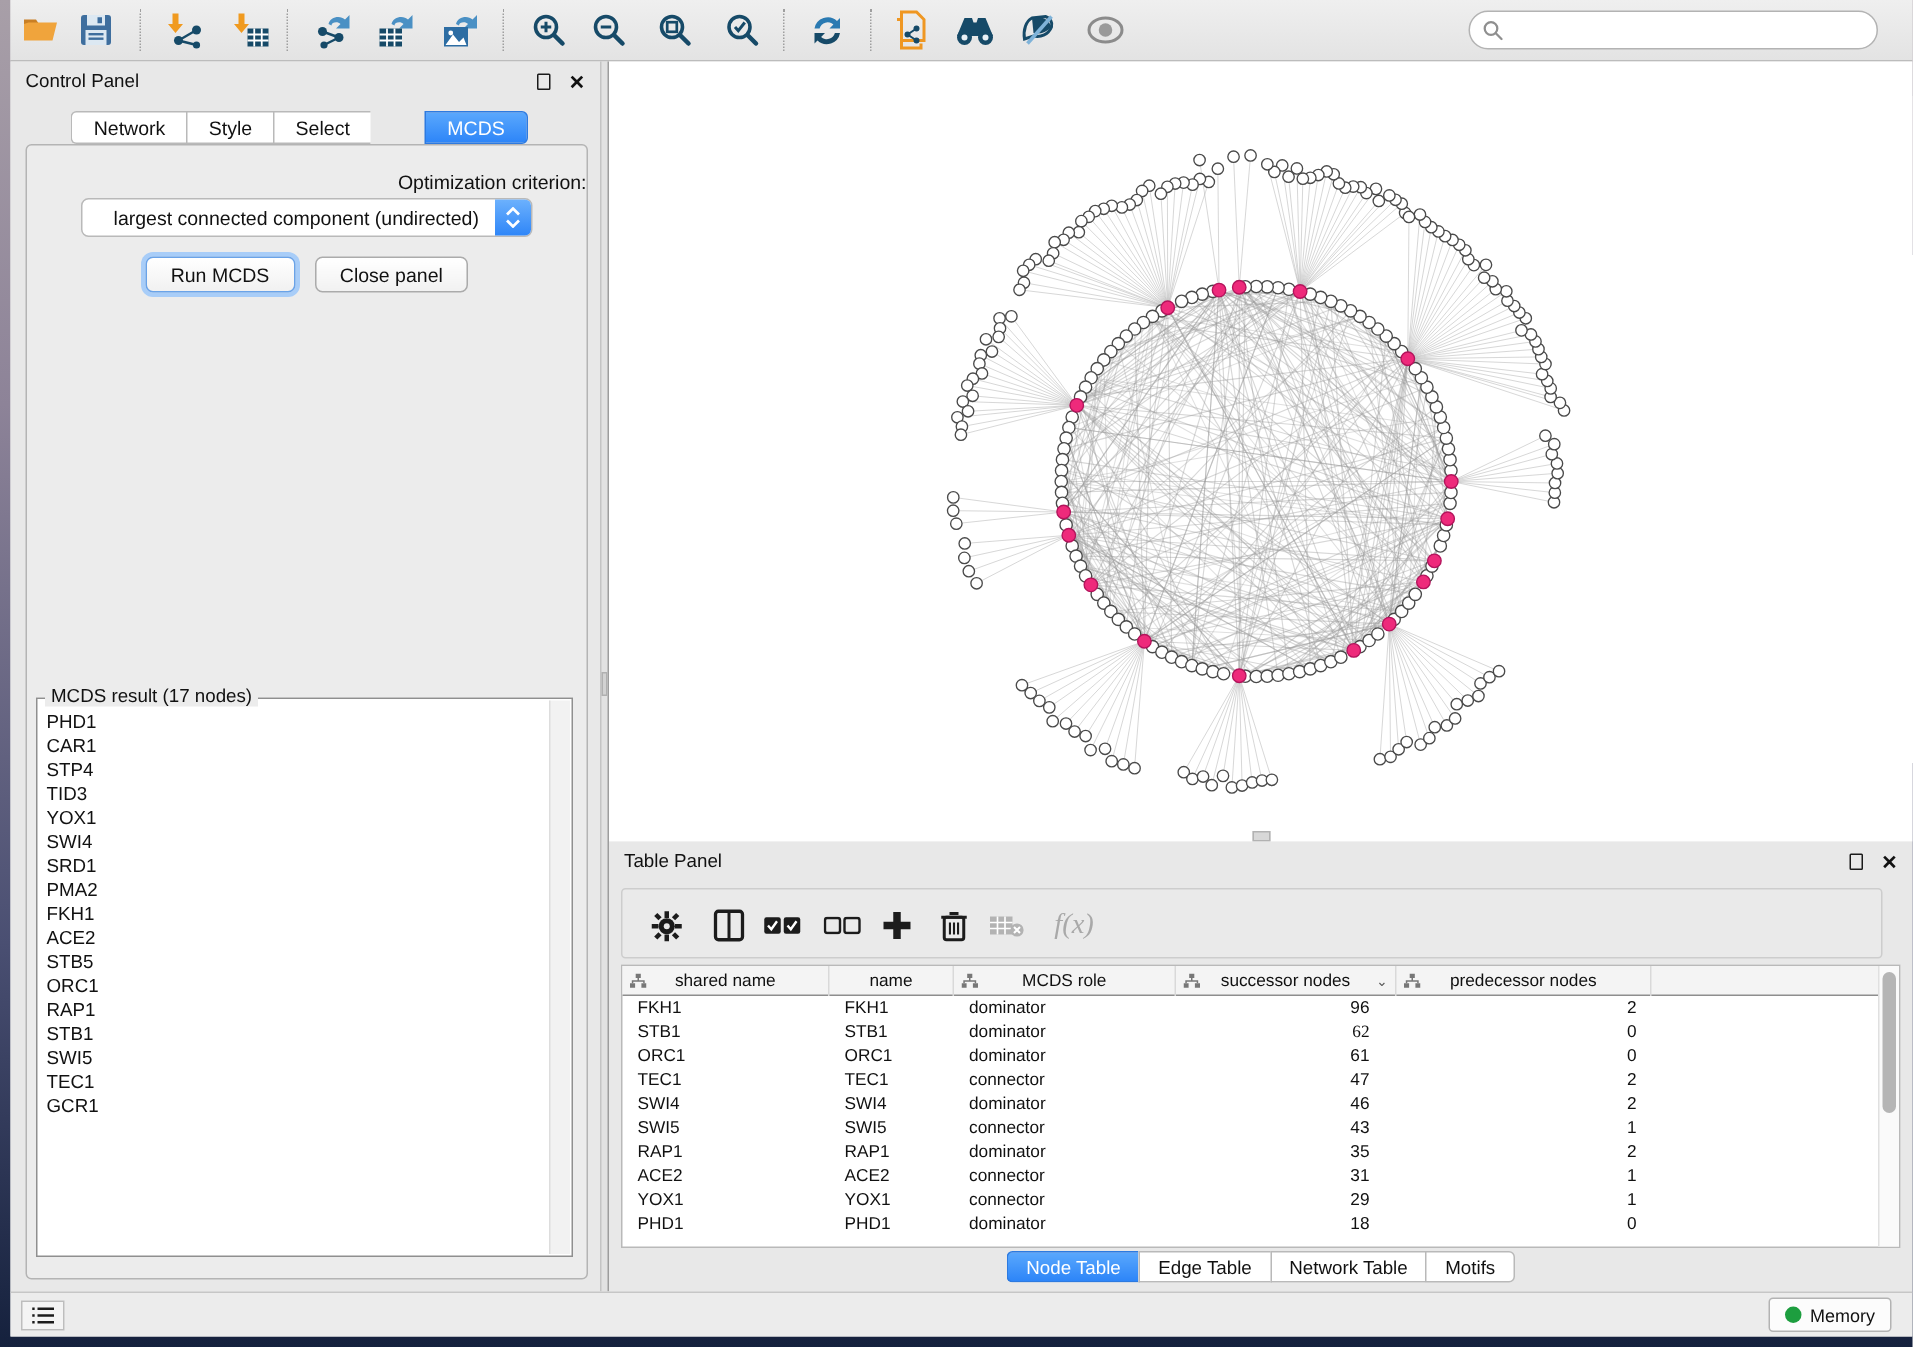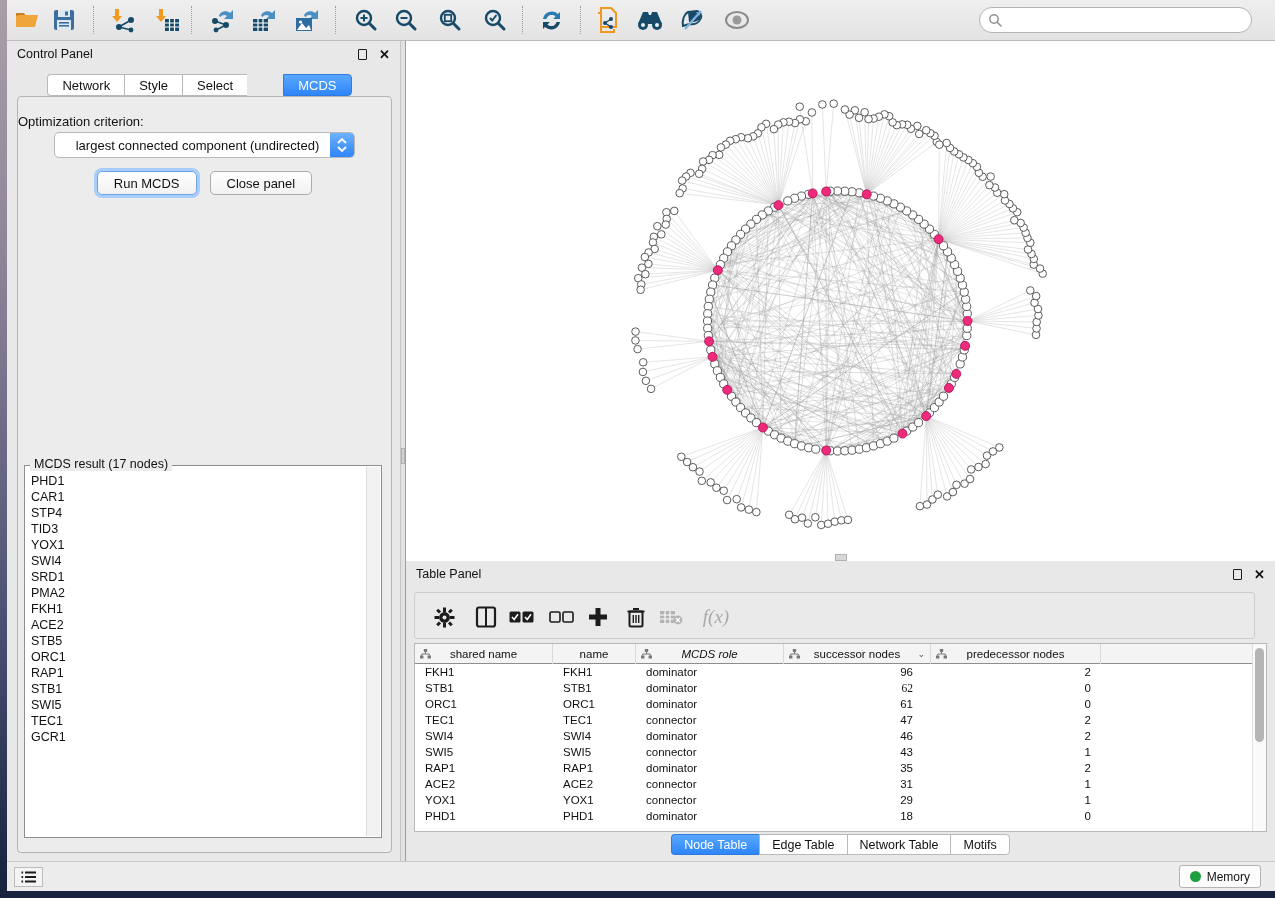--- a/index.html
+++ b/index.html
@@ -28,21 +28,21 @@
   
   .control-panel { position:absolute; left:0; top:41px; width:393px; height:820px; background:#e8e8e8; }
   .ctabs { position:absolute; left:0; right:8px; top:33px; height:22px; display:flex; justify-content:center; z-index:2; }
   .ctab { height:22px; padding:0 14px; font-size:13px; display:flex; align-items:center; background:#fff;
           border:1px solid #b9b9b9; border-right:none; cursor:pointer; color:#111; }
   .ctab:first-child { border-radius:4px 0 0 4px; }
   .ctab:last-child { border-right:1px solid #b9b9b9; border-radius:0 4px 4px 0; }
   .ctab.active { background:linear-gradient(#5aa8fd,#2d85f8); color:#fff; border-color:#2d7ae0;margin-left:36px; }
   .tabpanel { position:absolute; left:10px; right:8px; top:55px; height:757px; background:#ececec;
               border:1px solid #b4b4b4; border-radius:4px; }
-  .optlabel { position:absolute; left:0; right:0; top:17px; text-align:left; font-size:13px; color:#111; }
+  .optlabel { position:absolute; left:0; right:0; top:17px; text-align:right; font-size:13px; color:#111; }
   .optselect { position:absolute; left:36px; right:36px; top:35px; height:26px; background:#fff;
                border:1px solid #b9b9b9; border-radius:5px; display:flex; align-items:center; cursor:pointer; }
   .optselect .val { flex:1; text-align:center; font-size:13px; color:#111; padding-left:10px; }
   .optselect .spin { width:24px; height:24px; margin:0; border-radius:0 4px 4px 0;
                      background:linear-gradient(#6cb1fd,#2f86f8); display:flex; flex-direction:column;
                      align-items:center; justify-content:center; color:#fff; }
   .optselect .spin svg { display:block; }
   .btnrow { position:absolute; left:0; right:0; top:74px; display:flex; justify-content:center; gap:13px; }
   .macbtn { height:24px; padding:0 16px; font-size:13px; color:#111; background:linear-gradient(#ffffff,#f1f1f1);
             border:1px solid #ababab; border-radius:5px; cursor:pointer;text-align:right; }
@@ -1170,21 +1170,21 @@
                   <rect x="0" y="6.5" width="3.4" height="3"></rect>
                   <rect x="7.6" y="6.5" width="3.4" height="3"></rect>
                 </g>
                 <path d="M5.5 3v2M1.7 6.5V5h7.6v1.5" stroke="#777" fill="none"></path>
               </svg>
               <span>shared name</span>
             </div>
             <div class="hcell" style="width: 83px;">
               <span>name</span>
             </div>
-            <div class="hcell" style="width: 148px; font-style: italic;">
+            <div class="hcell" style="width: 148px;">
               <svg class="tree" width="11" height="10" viewBox="0 0 11 10">
                 <g fill="#777">
                   <rect x="3.8" y="0" width="3.4" height="3"></rect>
                   <rect x="0" y="6.5" width="3.4" height="3"></rect>
                   <rect x="7.6" y="6.5" width="3.4" height="3"></rect>
                 </g>
                 <path d="M5.5 3v2M1.7 6.5V5h7.6v1.5" stroke="#777" fill="none"></path>
               </svg>
               <span>MCDS role</span>
             </div>

